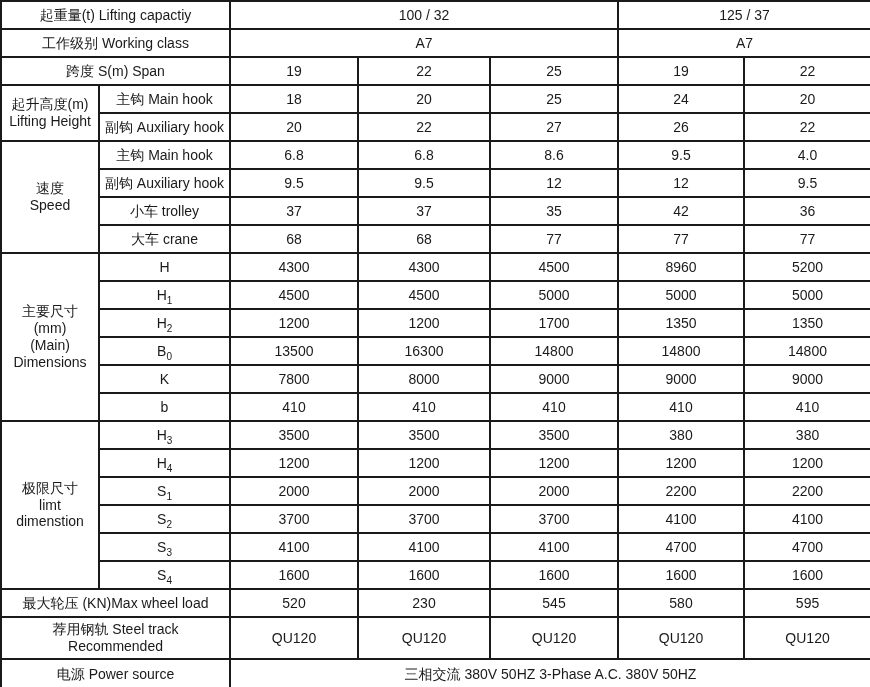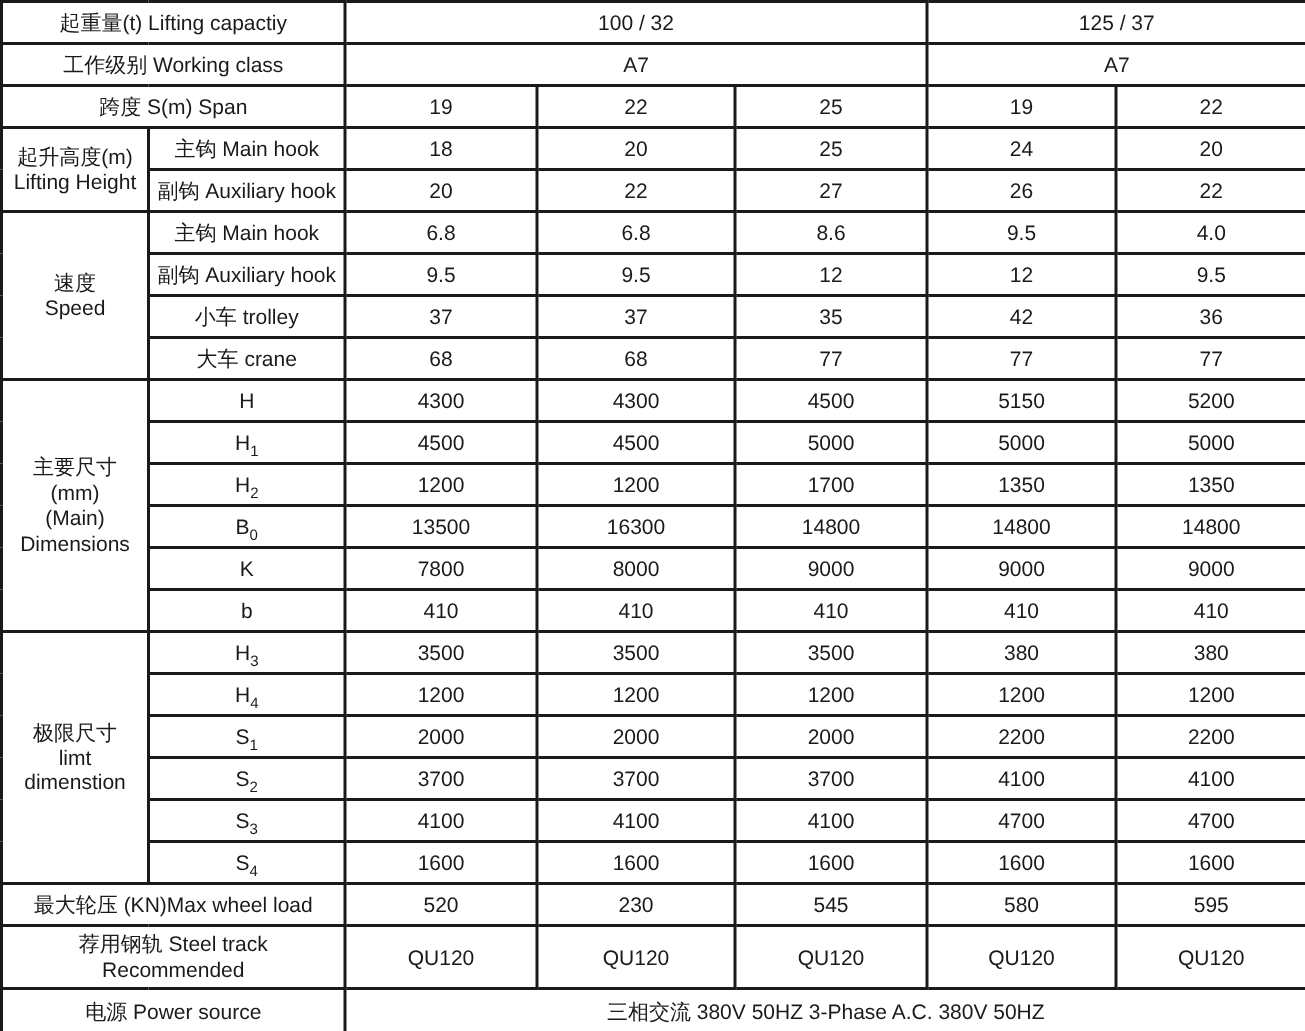--- a/index.html
+++ b/index.html
@@ -131,21 +131,21 @@
 
   <tr>
     <td rowspan="6" class="multiline">主要尺寸
 (mm)
 (Main)
 Dimensions</td>
     <td><span>H</span><sub></sub></td>
     <td>4300</td>
     <td>4300</td>
     <td>4500</td>
-    <td>5150</td>
+    <td>8960</td>
     <td>5200</td>
   </tr>
   <tr>
     <td><span>H</span><sub>1</sub></td>
     <td>4500</td>
     <td>4500</td>
     <td>5000</td>
     <td>5000</td>
     <td>5000</td>
   </tr>

